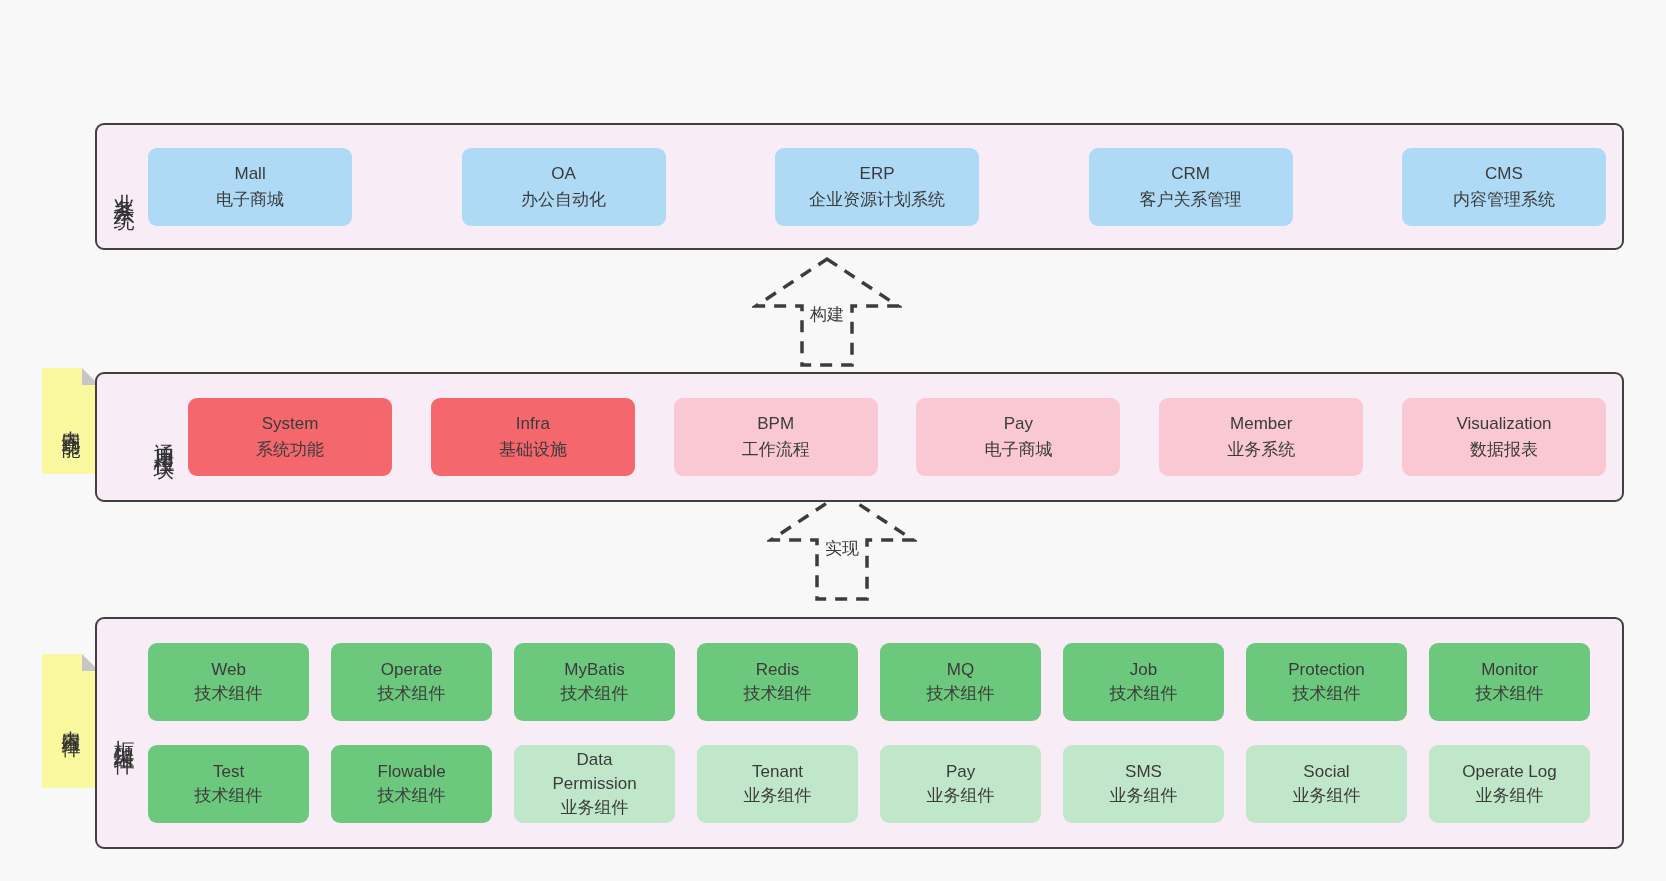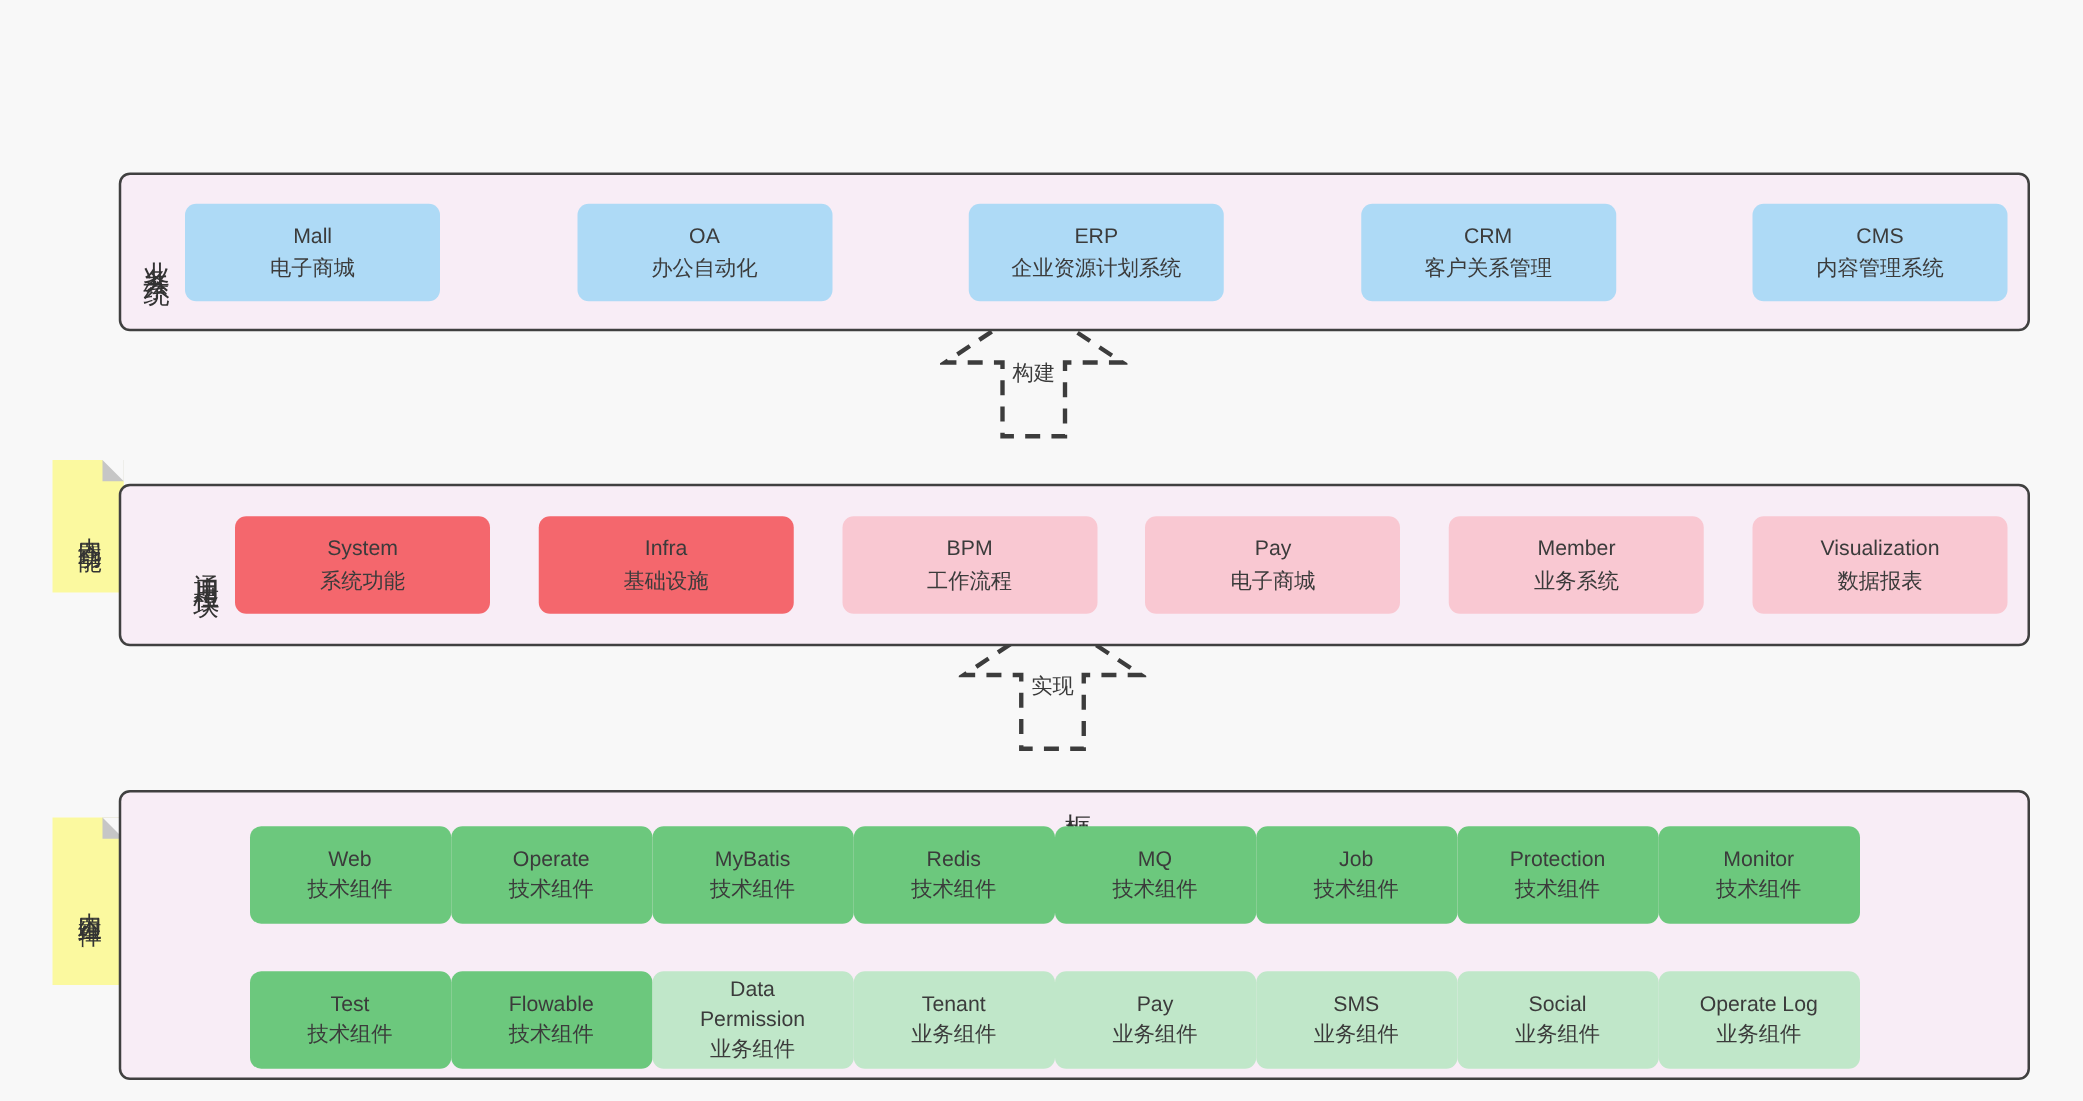--- a/index.html
+++ b/index.html
@@ -10,21 +10,20 @@
     color:var(--text,#3b3b3b);
   }
   .panel{
     position:absolute;
     background:var(--panel-bg,#f8edf6);
     border:2px solid var(--panel-border,#404040);
     border-radius:9px;
     display:flex;align-items:center;
     z-index:2;
     box-sizing:border-box;
-    margin-top:15px;
   }
   .vlabel{
     writing-mode:vertical-rl;text-orientation:upright;
     font-size:21px;letter-spacing:5px;line-height:1.1;
     color:#333;flex:none;margin:0 12px 0 16px;
   }
   .boxes{
     flex:1;display:flex;justify-content:space-between;align-items:center;
     padding-right:16px;
   }
@@ -87,21 +86,21 @@
       <span class="en">CRM</span>
       <span class="zh">客户关系管理</span>
     </div>
     <div class="box wide blue">
       <span class="en">CMS</span>
       <span class="zh">内容管理系统</span>
     </div>
   </div>
 </div>
 
-<div class="arrow" style="left:752px;top:240px;width:150px;height:112px;">
+<div class="arrow" style="left:752px;top:256px;width:150px;height:112px;">
   <svg width="150" height="112" viewBox="0 0 150 112">
     <polygon points="75,3 146,50 100,50 100,109 50,109 50,50 4,50" fill="none" stroke="#3c3c3c" stroke-width="3.5" stroke-dasharray="12 9"></polygon>
   </svg>
   <span class="arrow-label">构建</span>
 </div>
 
 <div class="note" style="left:42px;top:368px;width:57px;height:106px;">
   <span class="vlabel">内置功能</span>
 </div>
 
@@ -139,21 +138,21 @@
   <svg width="150" height="112" viewBox="0 0 150 112">
     <polygon points="75,3 146,50 100,50 100,109 50,109 50,50 4,50" fill="none" stroke="#3c3c3c" stroke-width="3.5" stroke-dasharray="12 9"></polygon>
   </svg>
   <span class="arrow-label">实现</span>
 </div>
 
 <div class="note" style="left:42px;top:654px;width:57px;height:134px;">
   <span class="vlabel">内置组件</span>
 </div>
 
-<div class="panel" style="left:95px;top:617px;width:1529px;height:232px;flex-direction:column;">
+<div class="panel" style="left:95px;top:617px;width:1529px;height:232px;">
   <div class="vlabel">框架组件</div>
   <div class="rows">
     <div class="boxes">
       <div class="box narrow green">
         <span class="en">Web</span>
         <span class="zh">技术组件</span>
       </div>
       <div class="box narrow green">
         <span class="en">Operate</span>
         <span class="zh">技术组件</span>

